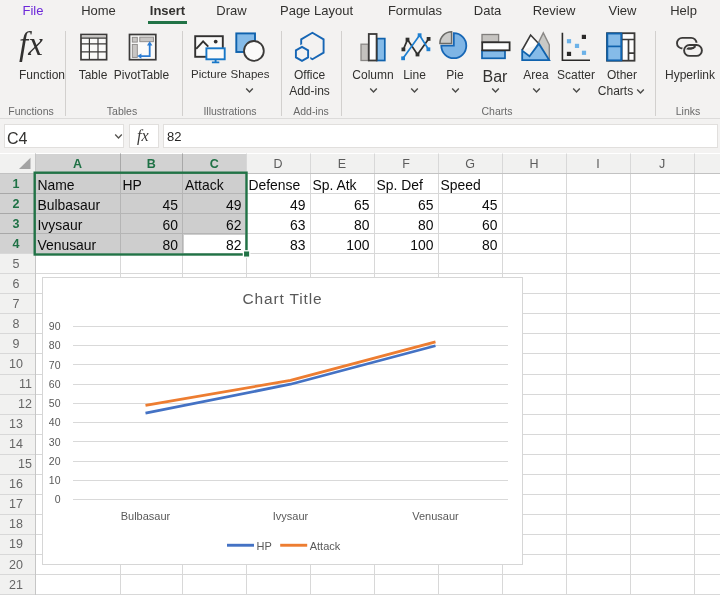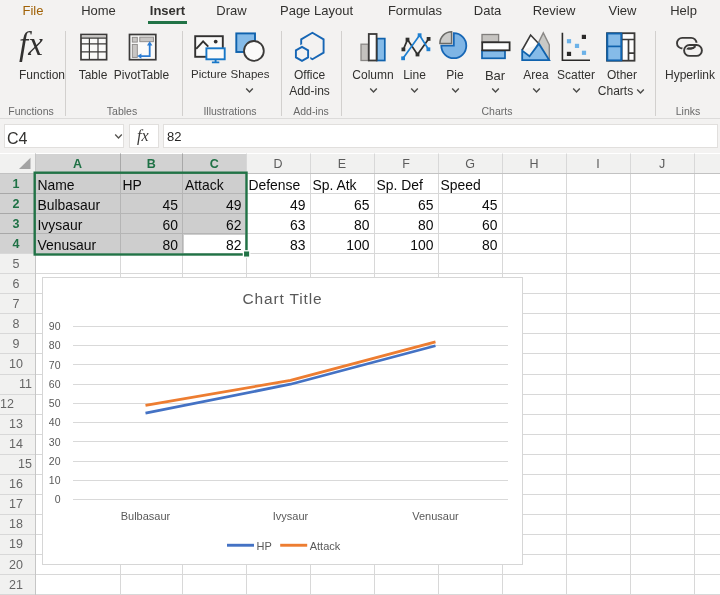--- a/index.html
+++ b/index.html
@@ -4,21 +4,21 @@
 *{margin:0;padding:0;box-sizing:border-box}
 html,body{width:720px;height:595px;overflow:hidden;background:#fff;
   font-family:"Liberation Sans",sans-serif;}
 .abs{position:absolute}
 .ctr{transform:translateX(-50%);white-space:nowrap}
 </style></head>
 <body>
 <div class="abs" style="left:0;top:0;width:720px;height:595px;overflow:hidden">
 
 <div class="abs" style="left:0;top:0;width:720px;height:153px;background:#f3f2f1"></div>
-<div class="abs ctr" style="left:33px;top:3px;font-size:13px;color:#a16207;">File</div>
+<div class="abs ctr" style="left:33px;top:3px;font-size:13px;color:#6d28d9;">File</div>
 <div class="abs ctr" style="left:98.5px;top:3px;font-size:13px;color:#32312f;">Home</div>
 <div class="abs ctr" style="left:167.5px;top:3px;font-size:13px;color:#32312f;font-weight:bold;">Insert</div>
 <div class="abs ctr" style="left:231.5px;top:3px;font-size:13px;color:#32312f;">Draw</div>
 <div class="abs ctr" style="left:316.5px;top:3px;font-size:13px;color:#32312f;">Page Layout</div>
 <div class="abs ctr" style="left:415px;top:3px;font-size:13px;color:#32312f;">Formulas</div>
 <div class="abs ctr" style="left:487.5px;top:3px;font-size:13px;color:#32312f;">Data</div>
 <div class="abs ctr" style="left:554px;top:3px;font-size:13px;color:#32312f;">Review</div>
 <div class="abs ctr" style="left:622.5px;top:3px;font-size:13px;color:#32312f;">View</div>
 <div class="abs ctr" style="left:683.5px;top:3px;font-size:13px;color:#32312f;">Help</div>
 <div class="abs" style="left:148px;top:21px;width:39px;height:3px;background:#217346"></div>
@@ -31,21 +31,21 @@
 <div class="abs ctr" style="left:42px;top:67.5px;font-size:12px;color:#32312f">Function</div>
 <div class="abs ctr" style="left:93px;top:67.5px;font-size:12px;color:#32312f">Table</div>
 <div class="abs ctr" style="left:141.5px;top:67.5px;font-size:12px;color:#32312f">PivotTable</div>
 <div class="abs ctr" style="left:209px;top:67.5px;font-size:11.5px;color:#32312f">Picture</div>
 <div class="abs ctr" style="left:250px;top:67.5px;font-size:11.5px;color:#32312f">Shapes</div>
 <div class="abs ctr" style="left:309.5px;top:67.5px;font-size:12px;color:#32312f">Office</div>
 <div class="abs ctr" style="left:309.5px;top:83.5px;font-size:12px;color:#32312f">Add-ins</div>
 <div class="abs ctr" style="left:373px;top:67.5px;font-size:12px;color:#32312f">Column</div>
 <div class="abs ctr" style="left:414.5px;top:67.5px;font-size:12px;color:#32312f">Line</div>
 <div class="abs ctr" style="left:455px;top:67.5px;font-size:12px;color:#32312f">Pie</div>
-<div class="abs ctr" style="left:495px;top:67.5px;font-size:13px;color:#32312f">Bar</div>
+<div class="abs ctr" style="left:495px;top:67.5px;font-size:16px;color:#32312f">Bar</div>
 <div class="abs ctr" style="left:536px;top:67.5px;font-size:12px;color:#32312f">Area</div>
 <div class="abs ctr" style="left:576px;top:67.5px;font-size:12px;color:#32312f">Scatter</div>
 <div class="abs ctr" style="left:622px;top:67.5px;font-size:12px;color:#32312f">Other</div>
 <div class="abs ctr" style="left:615.5px;top:83.5px;font-size:12px;color:#32312f">Charts</div>
 <div class="abs ctr" style="left:690px;top:67.5px;font-size:12px;color:#32312f">Hyperlink</div>
 <svg class="abs" style="left:245.0px;top:86.5px" width="9" height="7" viewBox="0 0 9 7">
       <path d="M1.2 1.5 L4.5 5 L7.8 1.5" fill="none" stroke="#4a4a48" stroke-width="1.4"></path>
     </svg>
 <svg class="abs" style="left:368.5px;top:86.5px" width="9" height="7" viewBox="0 0 9 7">
       <path d="M1.2 1.5 L4.5 5 L7.8 1.5" fill="none" stroke="#4a4a48" stroke-width="1.4"></path>
@@ -164,21 +164,21 @@
 <div class="abs" style="left:0;top:196.6px;width:32px;text-align:center;font-size:12.5px;font-weight:bold;color:#1e7145">2</div>
 <div class="abs" style="left:0;top:216.6px;width:32px;text-align:center;font-size:12.5px;font-weight:bold;color:#1e7145">3</div>
 <div class="abs" style="left:0;top:236.7px;width:32px;text-align:center;font-size:12.5px;font-weight:bold;color:#1e7145">4</div>
 <div class="abs" style="left:0;top:256.7px;width:32px;text-align:center;font-size:12.5px;color:#666">5</div>
 <div class="abs" style="left:0;top:276.8px;width:32px;text-align:center;font-size:12.5px;color:#666">6</div>
 <div class="abs" style="left:0;top:296.8px;width:32px;text-align:center;font-size:12.5px;color:#666">7</div>
 <div class="abs" style="left:0;top:316.9px;width:32px;text-align:center;font-size:12.5px;color:#666">8</div>
 <div class="abs" style="left:0;top:336.9px;width:32px;text-align:center;font-size:12.5px;color:#666">9</div>
 <div class="abs" style="left:0;top:357.0px;width:32px;text-align:center;font-size:12.5px;color:#666">10</div>
 <div class="abs" style="left:0;top:377.0px;width:32px;text-align:right;font-size:12.5px;color:#666">11</div>
-<div class="abs" style="left:0;top:397.1px;width:32px;text-align:left;font-size:12.5px;color:#666">12</div>
+<div class="abs" style="left:0;top:397.1px;width:32px;text-align:right;font-size:12.5px;color:#666">12</div>
 <div class="abs" style="left:0;top:417.1px;width:32px;text-align:center;font-size:12.5px;color:#666">13</div>
 <div class="abs" style="left:0;top:437.2px;width:32px;text-align:center;font-size:12.5px;color:#666">14</div>
 <div class="abs" style="left:0;top:457.2px;width:32px;text-align:right;font-size:12.5px;color:#666">15</div>
 <div class="abs" style="left:0;top:477.2px;width:32px;text-align:center;font-size:12.5px;color:#666">16</div>
 <div class="abs" style="left:0;top:497.3px;width:32px;text-align:center;font-size:12.5px;color:#666">17</div>
 <div class="abs" style="left:0;top:517.4px;width:32px;text-align:center;font-size:12.5px;color:#666">18</div>
 <div class="abs" style="left:0;top:537.4px;width:32px;text-align:center;font-size:12.5px;color:#666">19</div>
 <div class="abs" style="left:0;top:557.5px;width:32px;text-align:center;font-size:12.5px;color:#666">20</div>
 <div class="abs" style="left:0;top:577.5px;width:32px;text-align:center;font-size:12.5px;color:#666">21</div>
 <div class="abs" style="left:37.5px;top:176.5px;font-size:13.9px;color:#0b0b0b;white-space:nowrap">Name</div>

